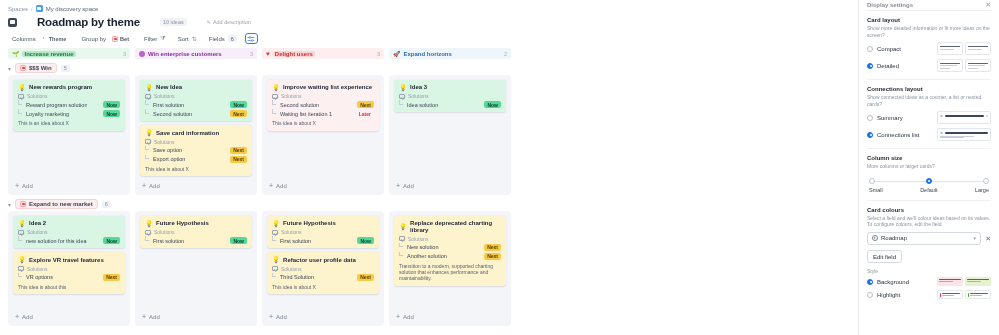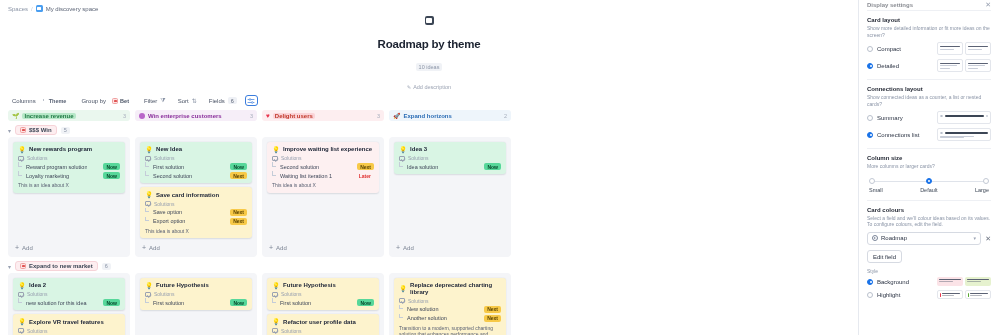--- a/index.html
+++ b/index.html
@@ -25,23 +25,22 @@
     width: 7px; height: 7px; border-radius: 1.5px;
     background: #4a9ef0; display: inline-block; position: relative;
   }
   .bc-space-icon::after {
     content: ""; position: absolute; left: 1.3px; top: 1.8px;
     width: 4.4px; height: 3px; background: #fff; border-radius: .5px;
   }
   .bc-name { color: #5a6375; }
 
   .title-row {
-    display: flex; align-items: center; gap: 13px;
+    display: flex; align-items: center; gap: 20px;
     padding: 4px 8px 3px 8px;
-    flex-direction: column;
   }
   .title-icon {
     width: 9px; height: 9px; border-radius: 2px;
     background: #3c4655; position: relative; flex: none;
   }
   .title-icon::after {
     content:""; position:absolute; left:1.8px; top:2.2px;
     width:5.4px; height:4.5px; background:#fff; border-radius:.8px;
   }
   .page-title { font-size: 11.5px; font-weight: bold; letter-spacing: -.2px; color: #1b2230; }

